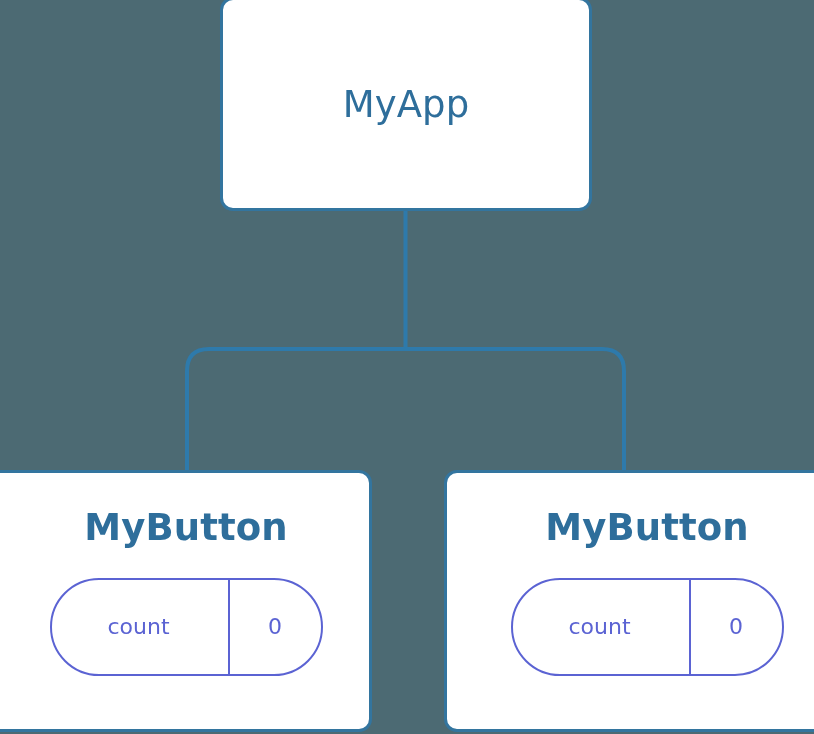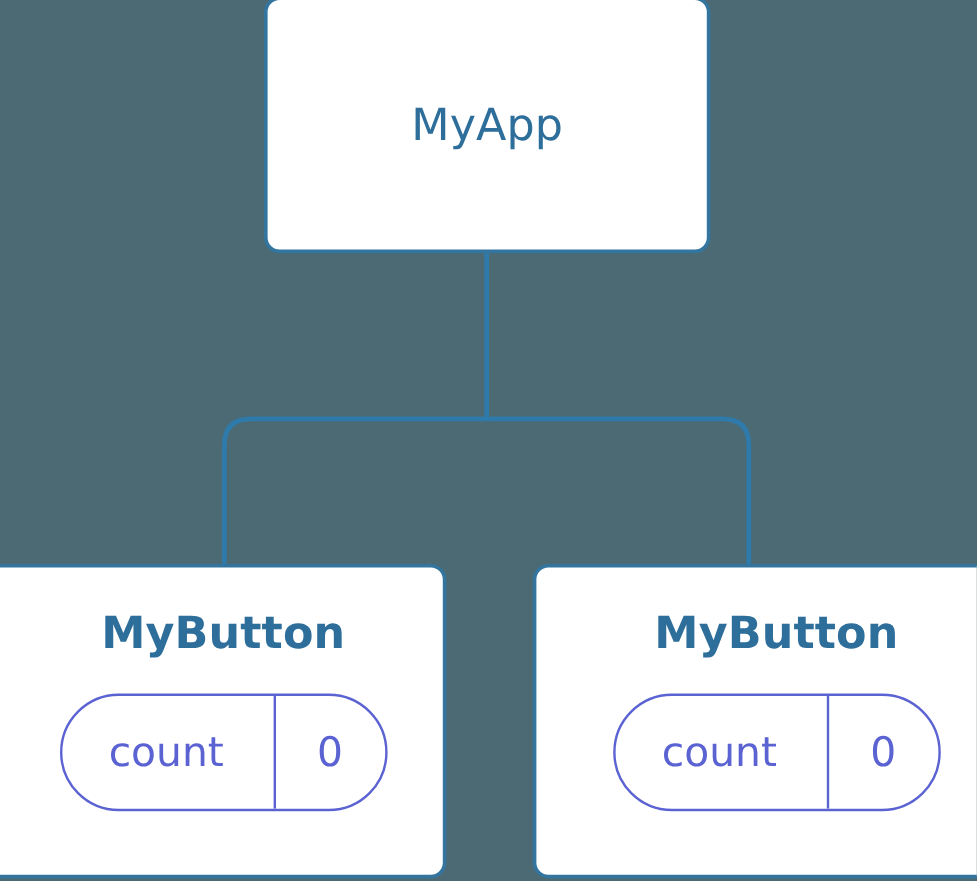--- a/index.html
+++ b/index.html
@@ -94,21 +94,21 @@
     border-radius: 49px;
     background: #ffffff;
     overflow: hidden;
   }
   .pill-key,
   .pill-val {
     display: flex;
     align-items: center;
     justify-content: center;
     color: #5b63d3;
-    font-size: 34px;
+    font-size: 22px;
     line-height: 1;
   }
   .pill-key {
     width: 174px;
     padding-right: 2px;
   }
   .pill-divider {
     width: 2px;
     background: #5b63d3;
     flex: 0 0 2px;

